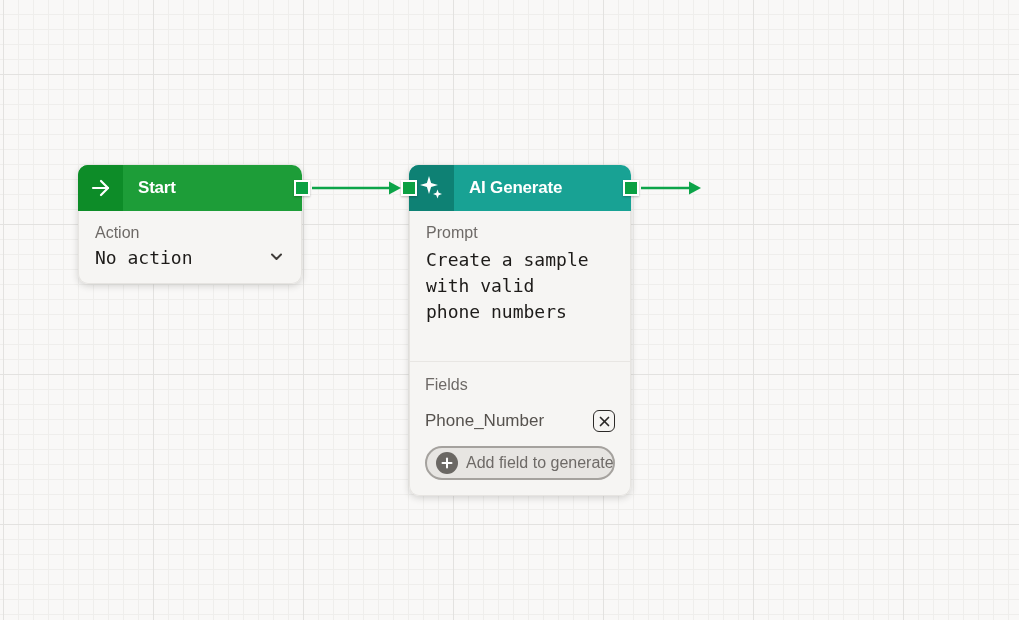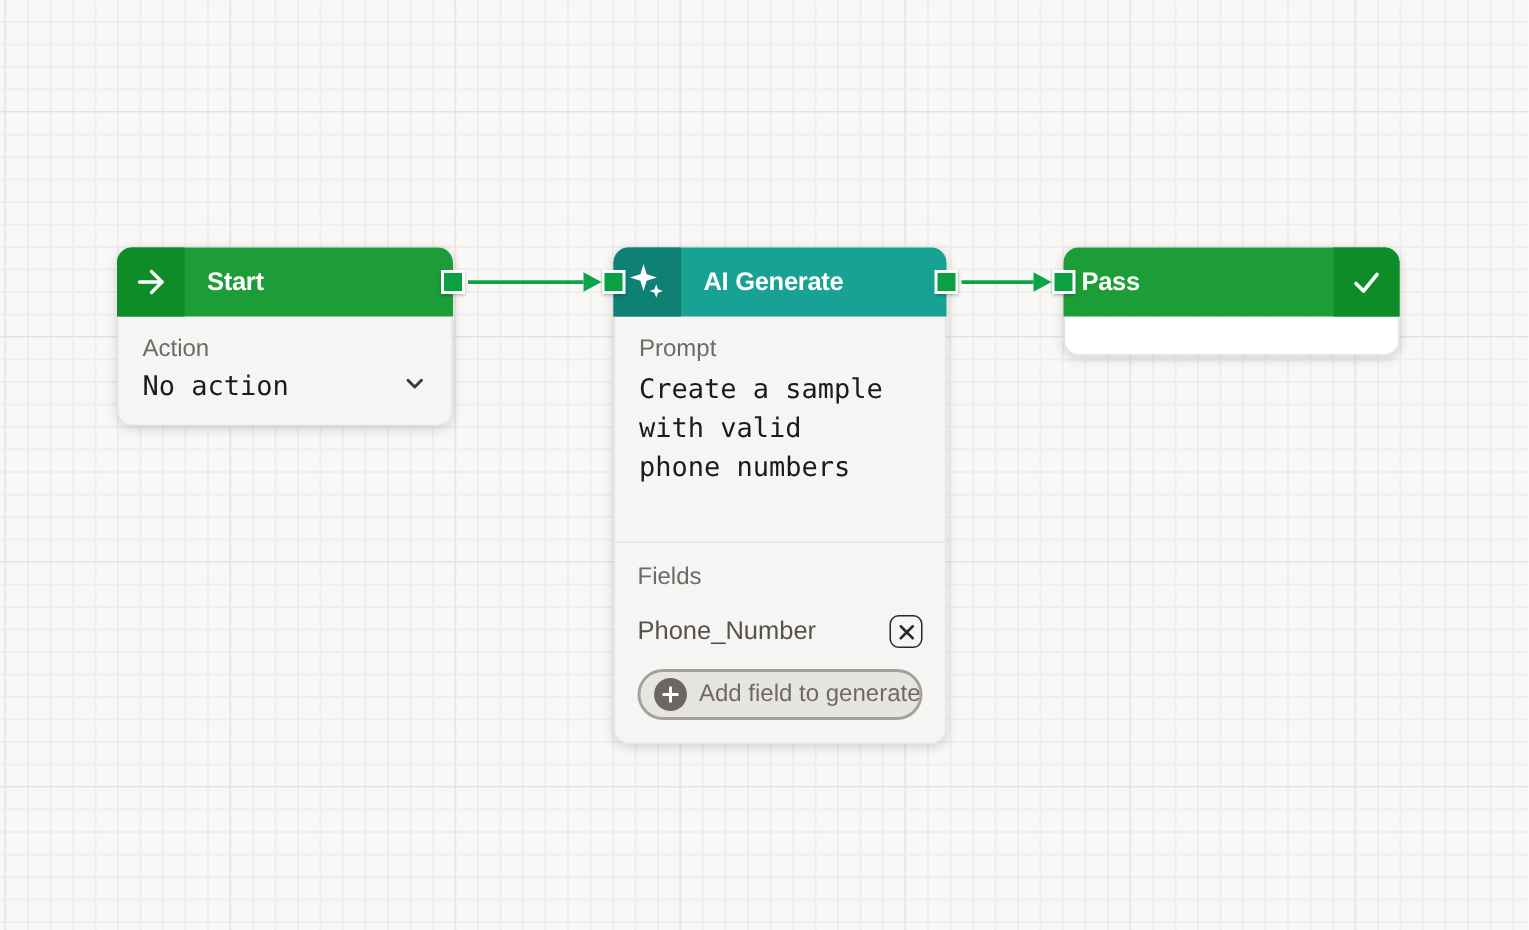--- a/index.html
+++ b/index.html
@@ -233,26 +233,14 @@
               <line x1="6" y1="1.5" x2="6" y2="10.5"></line>
                 <line x1="1.5" y1="6" x2="10.5" y2="6"></line>
             </svg>
           </span>
           <span>Add field to generate</span>
         </button>
       </div>
     </div>
   </div>
 
-  <div class="node node-pass">
-    <div class="node-header">
-      <div class="node-title">Pass</div>
-      <div class="icon-box right">
-        <svg width="24" height="24" viewBox="0 0 24 24" fill="none" stroke="#ffffff" stroke-width="2.4" stroke-linecap="round" stroke-linejoin="round">
-          <polyline points="5,13 10,18 19,7"></polyline>
-        </svg>
-      </div>
-      <div class="handle in"></div>
-    </div>
-    <div class="node-body"></div>
-  </div>
 
 </div>
 
 </body></html>

